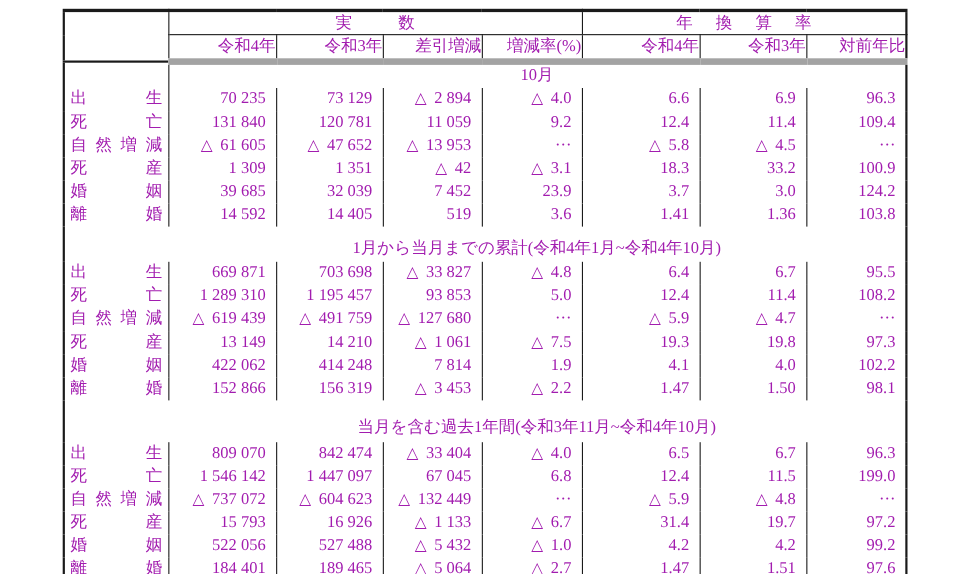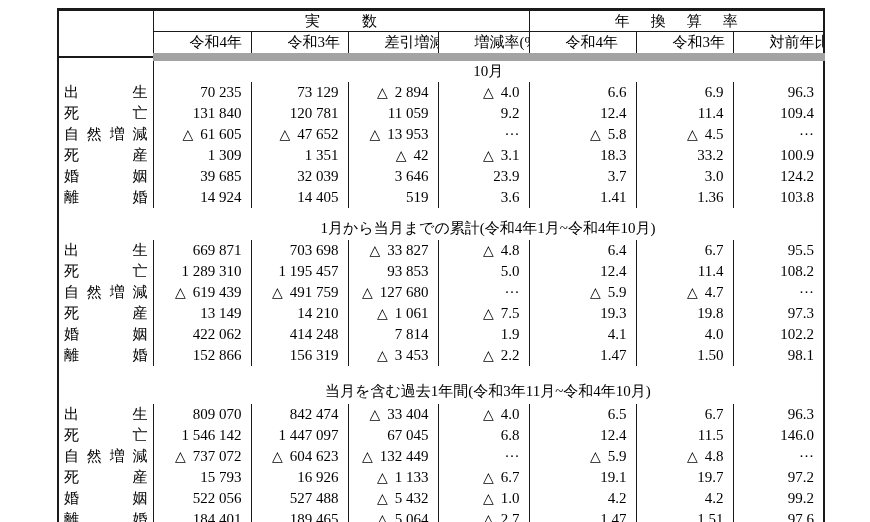--- a/index.html
+++ b/index.html
@@ -6,21 +6,21 @@
     margin: 0;
     padding: 0;
     background: #ffffff;
   }
   .sheet {
     position: relative;
     width: 870px;
     height: 522px;
     background: #ffffff;
     font-family: "Liberation Serif", "DejaVu Serif", serif;
-    color: #000000;
+    color: #a21caf;
     overflow: hidden;
   }
   table.stat {
     position: absolute;
     left: 57px;
     top: 8px;
     width: 766px;
     border-collapse: collapse;
     table-layout: fixed;
     border: 2px solid #1a1a1a;
@@ -44,25 +44,24 @@
     height: 20px;
     text-align: center;
     border-left: 1px solid #1a1a1a;
     border-bottom: 1px solid #1a1a1a;
     vertical-align: middle;
   }
   th.grp.g1 { letter-spacing: 2.8em; padding-left: 2.8em; }
   th.grp.g2 { letter-spacing: 1.4em; padding-left: 1.4em; }
   th.ch {
     height: 21px;
-    text-align: left;
+    text-align: right;
     border-left: 1px solid #1a1a1a;
-    border-bottom: 8px solid #a3a3a3;
+    border-bottom: 6px solid #a3a3a3;
     vertical-align: middle;
-    padding-left: 36px;
   }
   
   td.lbl {
     height: 21px;
     padding: 0 5px;
     vertical-align: middle;
   }
   .lbl-inner {
     display: flex;
     justify-content: space-between;
@@ -190,34 +189,34 @@
         </tr>
         <tr>
           <td class="lbl">
             <span class="lbl-inner">
               <span>婚</span>
               <span>姻</span>
             </span>
           </td>
           <td class="num">39 685</td>
           <td class="num">32 039</td>
-          <td class="num">3 646</td>
+          <td class="num">7 452</td>
           <td class="num">23.9</td>
           <td class="num">3.7</td>
           <td class="num">3.0</td>
           <td class="num">124.2</td>
         </tr>
         <tr>
           <td class="lbl">
             <span class="lbl-inner">
               <span>離</span>
               <span>婚</span>
             </span>
           </td>
-          <td class="num">14 924</td>
+          <td class="num">14 592</td>
           <td class="num">14 405</td>
           <td class="num">519</td>
           <td class="num">3.6</td>
           <td class="num">1.41</td>
           <td class="num">1.36</td>
           <td class="num">103.8</td>
         </tr>
         <tr class="sec-title t1">
           <td class="t-lbl"></td>
           <td colspan="7">1月から当月までの累計(令和4年1月~令和4年10月)</td>
@@ -339,21 +338,21 @@
               <span>死</span>
               <span>亡</span>
             </span>
           </td>
           <td class="num">1 546 142</td>
           <td class="num">1 447 097</td>
           <td class="num">67 045</td>
           <td class="num">6.8</td>
           <td class="num">12.4</td>
           <td class="num">11.5</td>
-          <td class="num">146.0</td>
+          <td class="num">199.0</td>
         </tr>
         <tr>
           <td class="lbl">
             <span class="lbl-inner">
               <span>自</span>
               <span>然</span>
               <span>増</span>
               <span>減</span>
             </span>
           </td>
@@ -369,21 +368,21 @@
           <td class="lbl">
             <span class="lbl-inner">
               <span>死</span>
               <span>産</span>
             </span>
           </td>
           <td class="num">15 793</td>
           <td class="num">16 926</td>
           <td class="num"><span class="tri">△</span>1 133</td>
           <td class="num"><span class="tri">△</span>6.7</td>
-          <td class="num">19.1</td>
+          <td class="num">31.4</td>
           <td class="num">19.7</td>
           <td class="num">97.2</td>
         </tr>
         <tr>
           <td class="lbl">
             <span class="lbl-inner">
               <span>婚</span>
               <span>姻</span>
             </span>
           </td>

